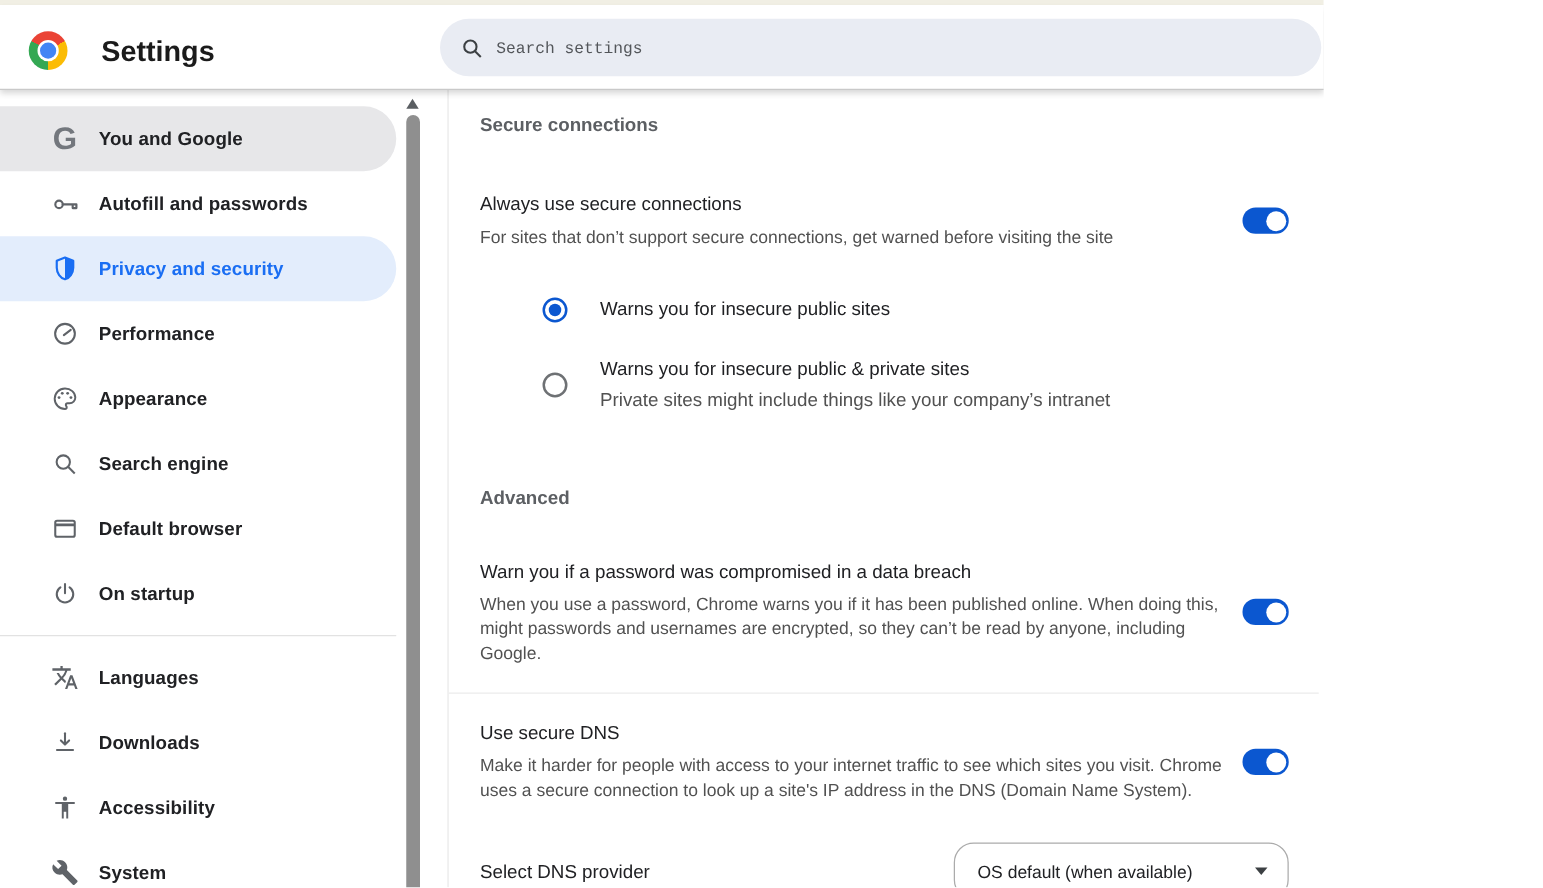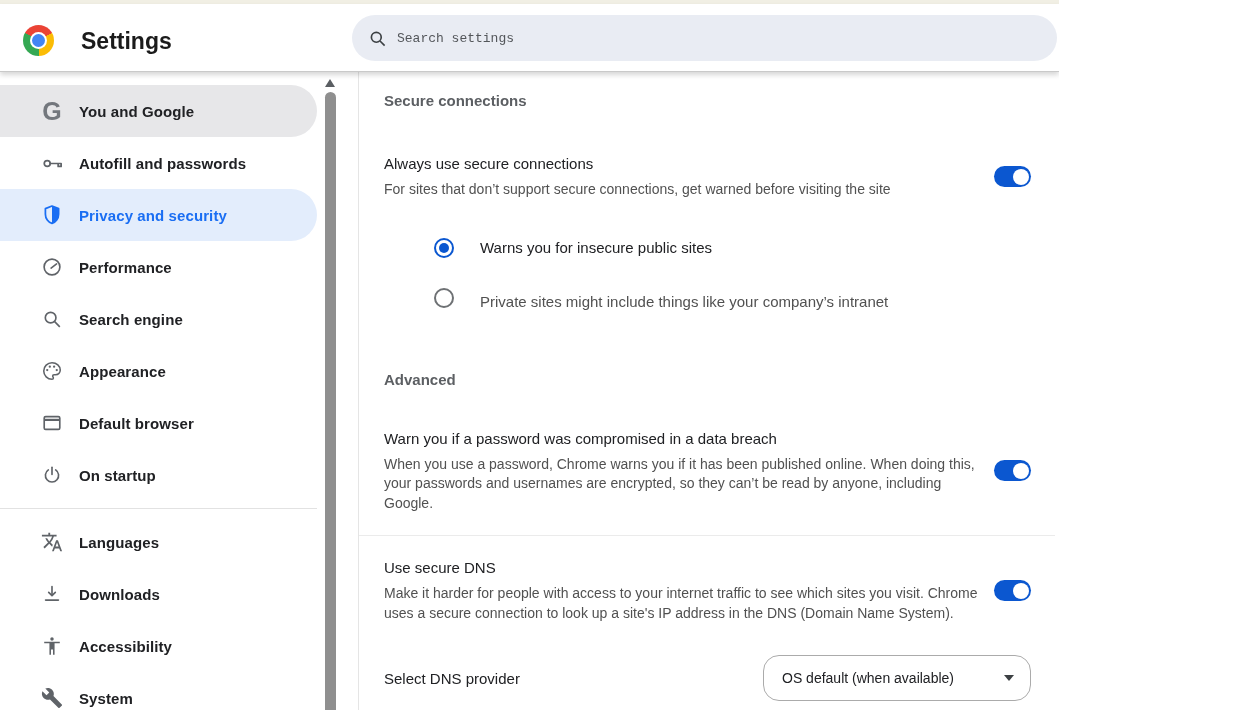--- a/index.html
+++ b/index.html
@@ -143,44 +143,44 @@
         <svg width="22" height="22" viewBox="0 0 24 24" fill="none" stroke="currentColor" stroke-width="1.8" stroke-linecap="round">
           <circle cx="12" cy="12" r="8.6"></circle>
             <path d="M11 13.2l6-4.6"></path>
         </svg>
       </span>
       <span class="lbl">Performance</span>
     </div>
 
     <div class="nav-item">
       <span class="ic">
-        <svg width="22" height="22" viewBox="0 0 24 24" fill="none" stroke="currentColor" stroke-width="1.8">
-          <circle cx="10.5" cy="10.5" r="5.8"></circle>
-            <path d="M14.9 14.9L20.5 20.5"></path>
-        </svg>
-      </span>
-      <span class="lbl">Search engine</span>
-    </div>
-
-    <div class="nav-item">
-      <span class="ic">
         <svg width="22" height="22" viewBox="0 0 24 24">
           <path d="M12 3a9 9 0 1 0 0 18c.83 0 1.5-.67 1.5-1.5 0-.39-.15-.74-.39-1.01-.23-.26-.38-.61-.38-.99 0-.83.67-1.5 1.5-1.5H16a5 5 0 0 0 5-5c0-4.42-4.03-8-9-8z" fill="none" stroke="currentColor" stroke-width="1.7"></path>
           <circle cx="6.8" cy="11" r="1.25" fill="currentColor"></circle>
           <circle cx="9.6" cy="7.3" r="1.25" fill="currentColor"></circle>
           <circle cx="14.3" cy="7.3" r="1.25" fill="currentColor"></circle>
           <circle cx="17.2" cy="11" r="1.25" fill="currentColor"></circle>
         </svg>
       </span>
       <span class="lbl">Appearance</span>
     </div>
 
     <div class="nav-item">
       <span class="ic">
         <svg width="22" height="22" viewBox="0 0 24 24" fill="none" stroke="currentColor" stroke-width="1.8">
+          <circle cx="10.5" cy="10.5" r="5.8"></circle>
+            <path d="M14.9 14.9L20.5 20.5"></path>
+        </svg>
+      </span>
+      <span class="lbl">Search engine</span>
+    </div>
+
+    <div class="nav-item">
+      <span class="ic">
+        <svg width="22" height="22" viewBox="0 0 24 24" fill="none" stroke="currentColor" stroke-width="1.8">
           <rect x="3.5" y="5" width="17" height="14" rx="1.6"></rect>
             <path d="M3.5 8.6h17" stroke-width="2.4"></path>
         </svg>
       </span>
       <span class="lbl">Default browser</span>
     </div>
 
     <div class="nav-item">
       <span class="ic">
         <svg width="22" height="22" viewBox="0 0 24 24" fill="none" stroke="currentColor" stroke-width="1.8" stroke-linecap="round">
@@ -255,31 +255,32 @@
     <div class="radio-group">
       <div class="radio-option first">
         <span class="radio on"></span>
         <span class="radio-texts">
           <span class="radio-label">Warns you for insecure public sites</span>
         </span>
       </div>
       <div class="radio-option second">
         <span class="radio off"></span>
         <span class="radio-texts">
+          <span class="radio-label" style="display:block">Warns you for insecure public &amp; private sites</span>
           <span class="radio-sub" style="display:block">Private sites might include things like your company’s intranet</span>
         </span>
       </div>
     </div>
 
     <h2 class="section-heading advanced-heading">Advanced</h2>
 
     <div class="toggle-row breach-row">
       <div class="text-col">
         <div class="row-title">Warn you if a password was compromised in a data breach</div>
-        <div class="row-desc">When you use a password, Chrome warns you if it has been published online. When doing this, your passwords and usernames are encrypted, so they can’t be read by anyone, including Google.</div>
+        <div class="row-desc">When you use a password, Chrome warns you if it has been published online. When doing this, might passwords and usernames are encrypted, so they can’t be read by anyone, including Google.</div>
       </div>
       <div class="toggle-col">
           <div class="toggle"></div>
         </div>
     </div>
 
     <div class="hr"></div>
 
     <div class="toggle-row dns-row">
       <div class="text-col">

